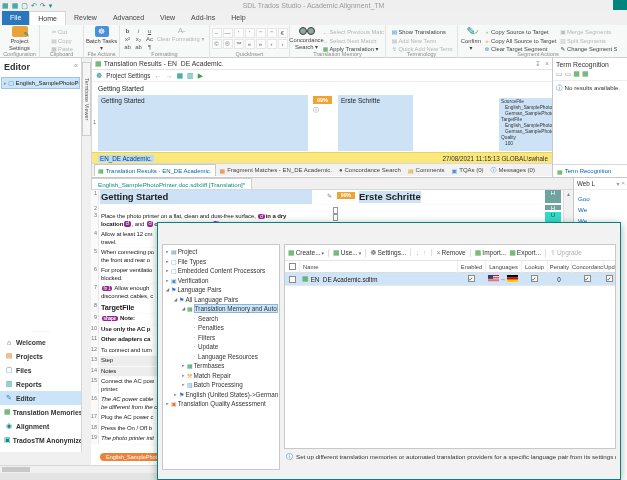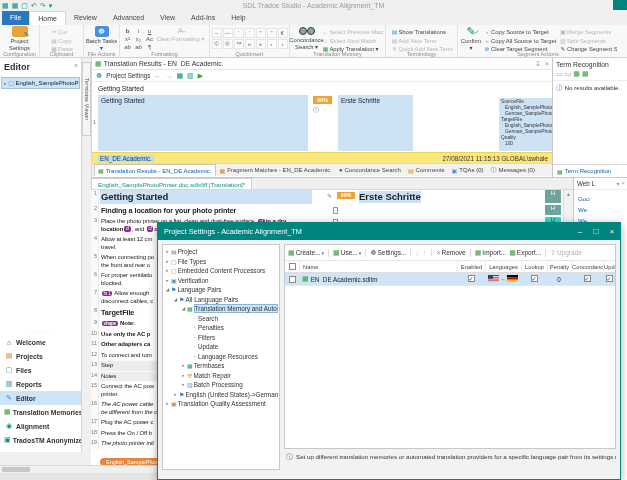--- a/index.html
+++ b/index.html
@@ -473,21 +473,20 @@
           <span class="ecell h1 srcblue"><span>Getting Started</span></span>
           <span class="pencil"></span>
           <span class="badge">99%</span>
           <span class="etgt h1 srcblue">Erste Schritte</span>
 
           <span class="estat st-h">H</span>
         </div>
 
         <div class="erow">
           <span class="enum">2</span>
-          <span class="ecell h2"><span>Finding a location for your photo printer</span></span>
 
           <span class="docic"></span>
           <span class="estat st-h">H</span>
         </div>
 
         <div class="erow">
           <span class="enum">3</span>
           <span class="ecell"><span>Place the photo printer on a flat, clean and dust-free surface, </span><span class="dtag">cf</span><span style="font-weight: bold;">in a dry</span><br><span style="font-weight: bold;">location</span><span class="dtag">cf</span><span>, and </span><span class="dtag">cf</span><span style="font-weight: bold;">out of direct sunlight</span><span class="dtag">cf</span><span>.</span></span>
 
           <span class="docic"></span>
@@ -609,29 +608,20 @@
         <div class="wl-link">We</div>
       </div>
   </div>
 
   <div id="hscroll">
       <div class="thumb"></div>
     </div>
   <div id="bottomstrip"></div>
 
   <div id="dialog">
-    <div id="dlg-title">
-      <span class="t">Project Settings - Academic Alignment_TM</span>
-      <span style="display:flex">
-
-      <span class="wb">–</span>
-          <span class="wb">□</span>
-          <span class="wb">×</span>
-        </span>
-    </div>
     <div id="dlg-tree">
 
         <div class="titem ind0">
           <span class="arr">▸</span>
           <span class="tg" style="color: rgb(109, 138, 150);">▤</span>
           <span class="lbl">Project</span>
         </div>
 
         <div class="titem ind0">
           <span class="arr">▸</span>

